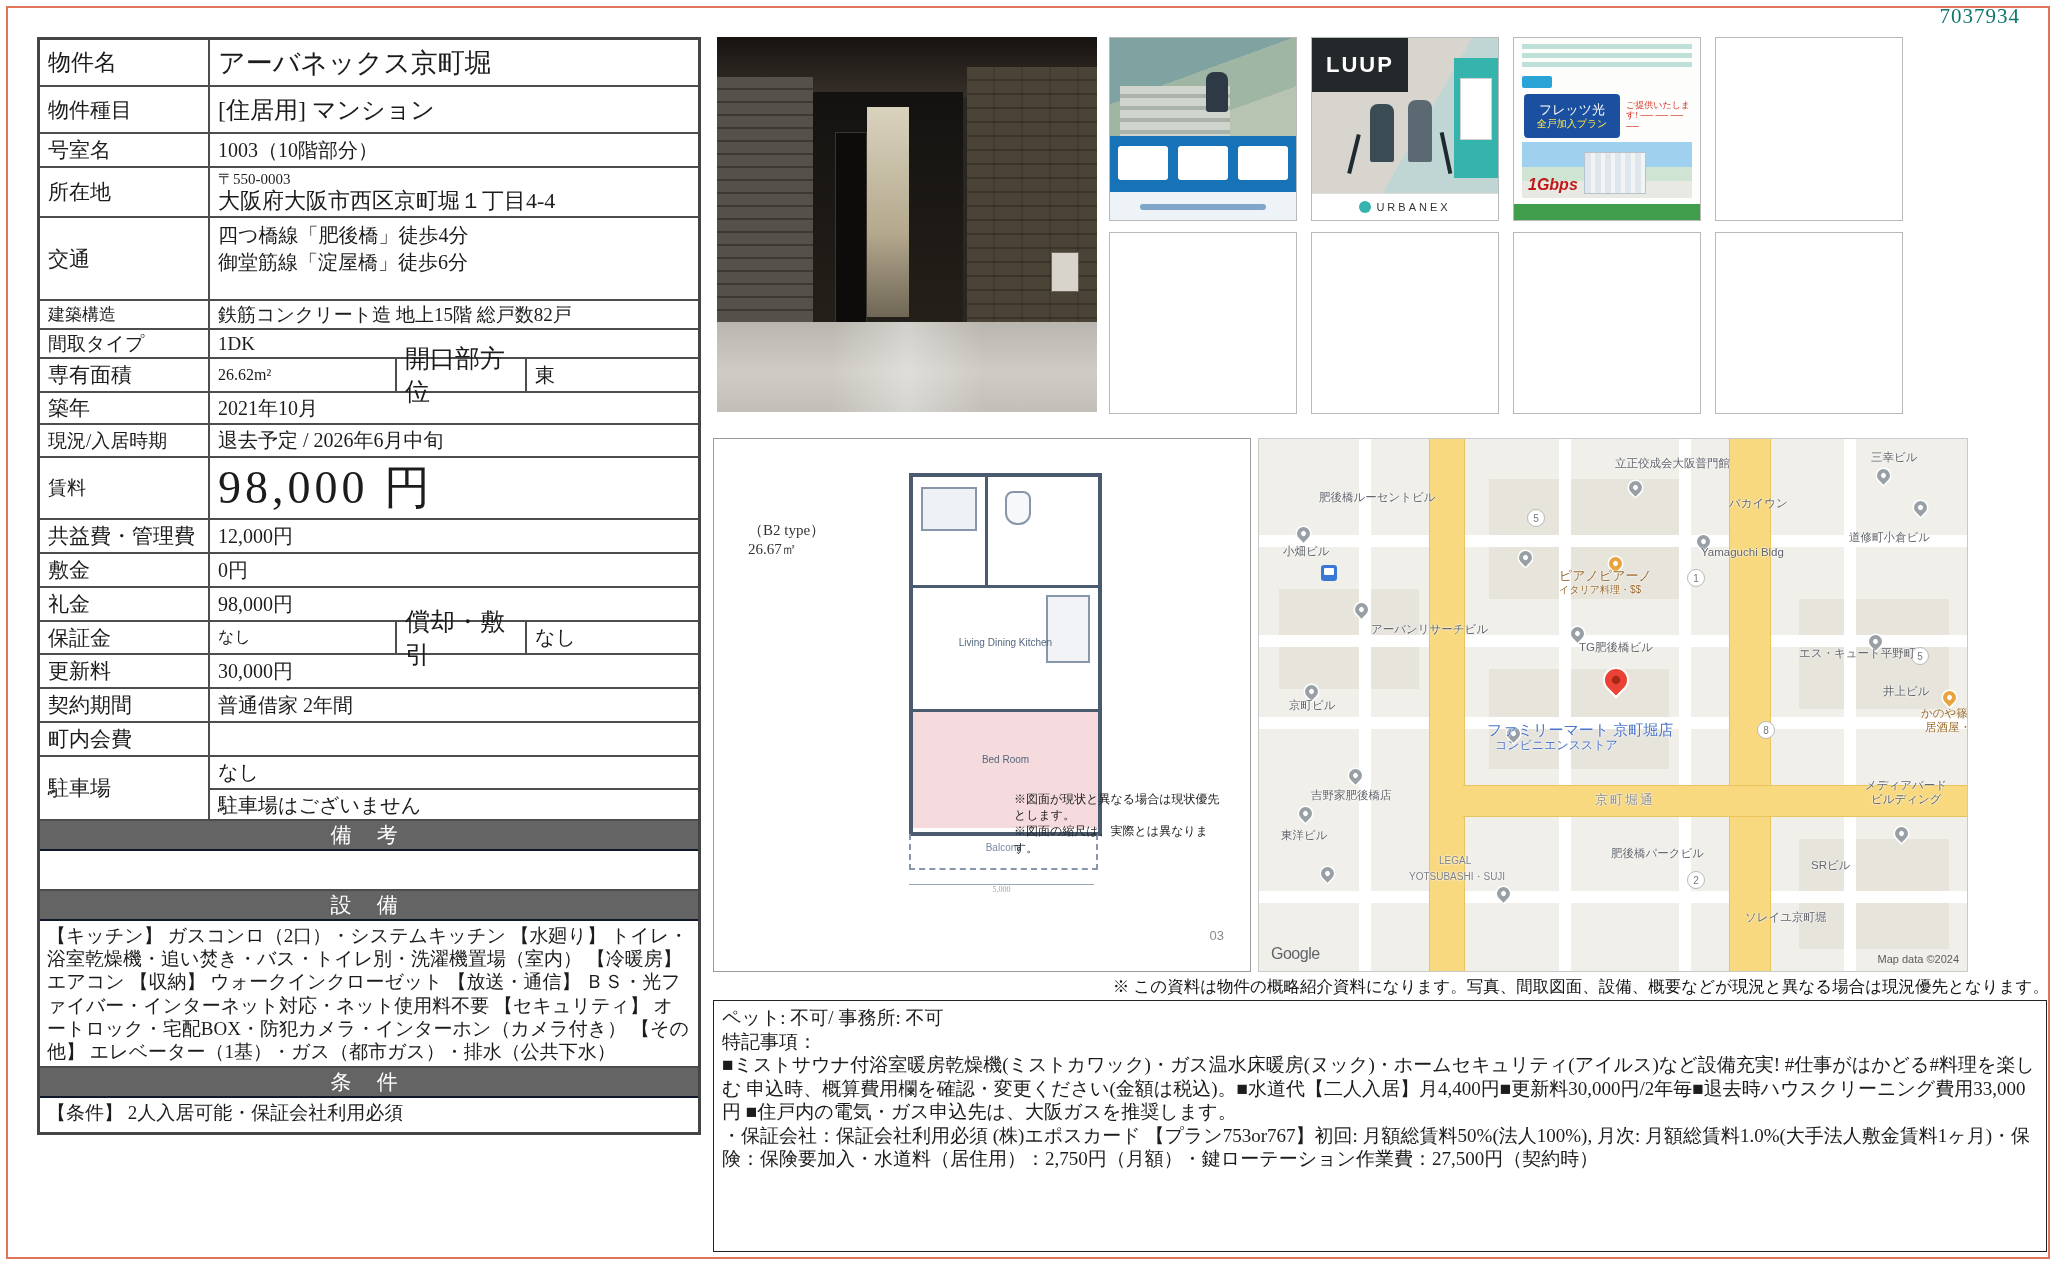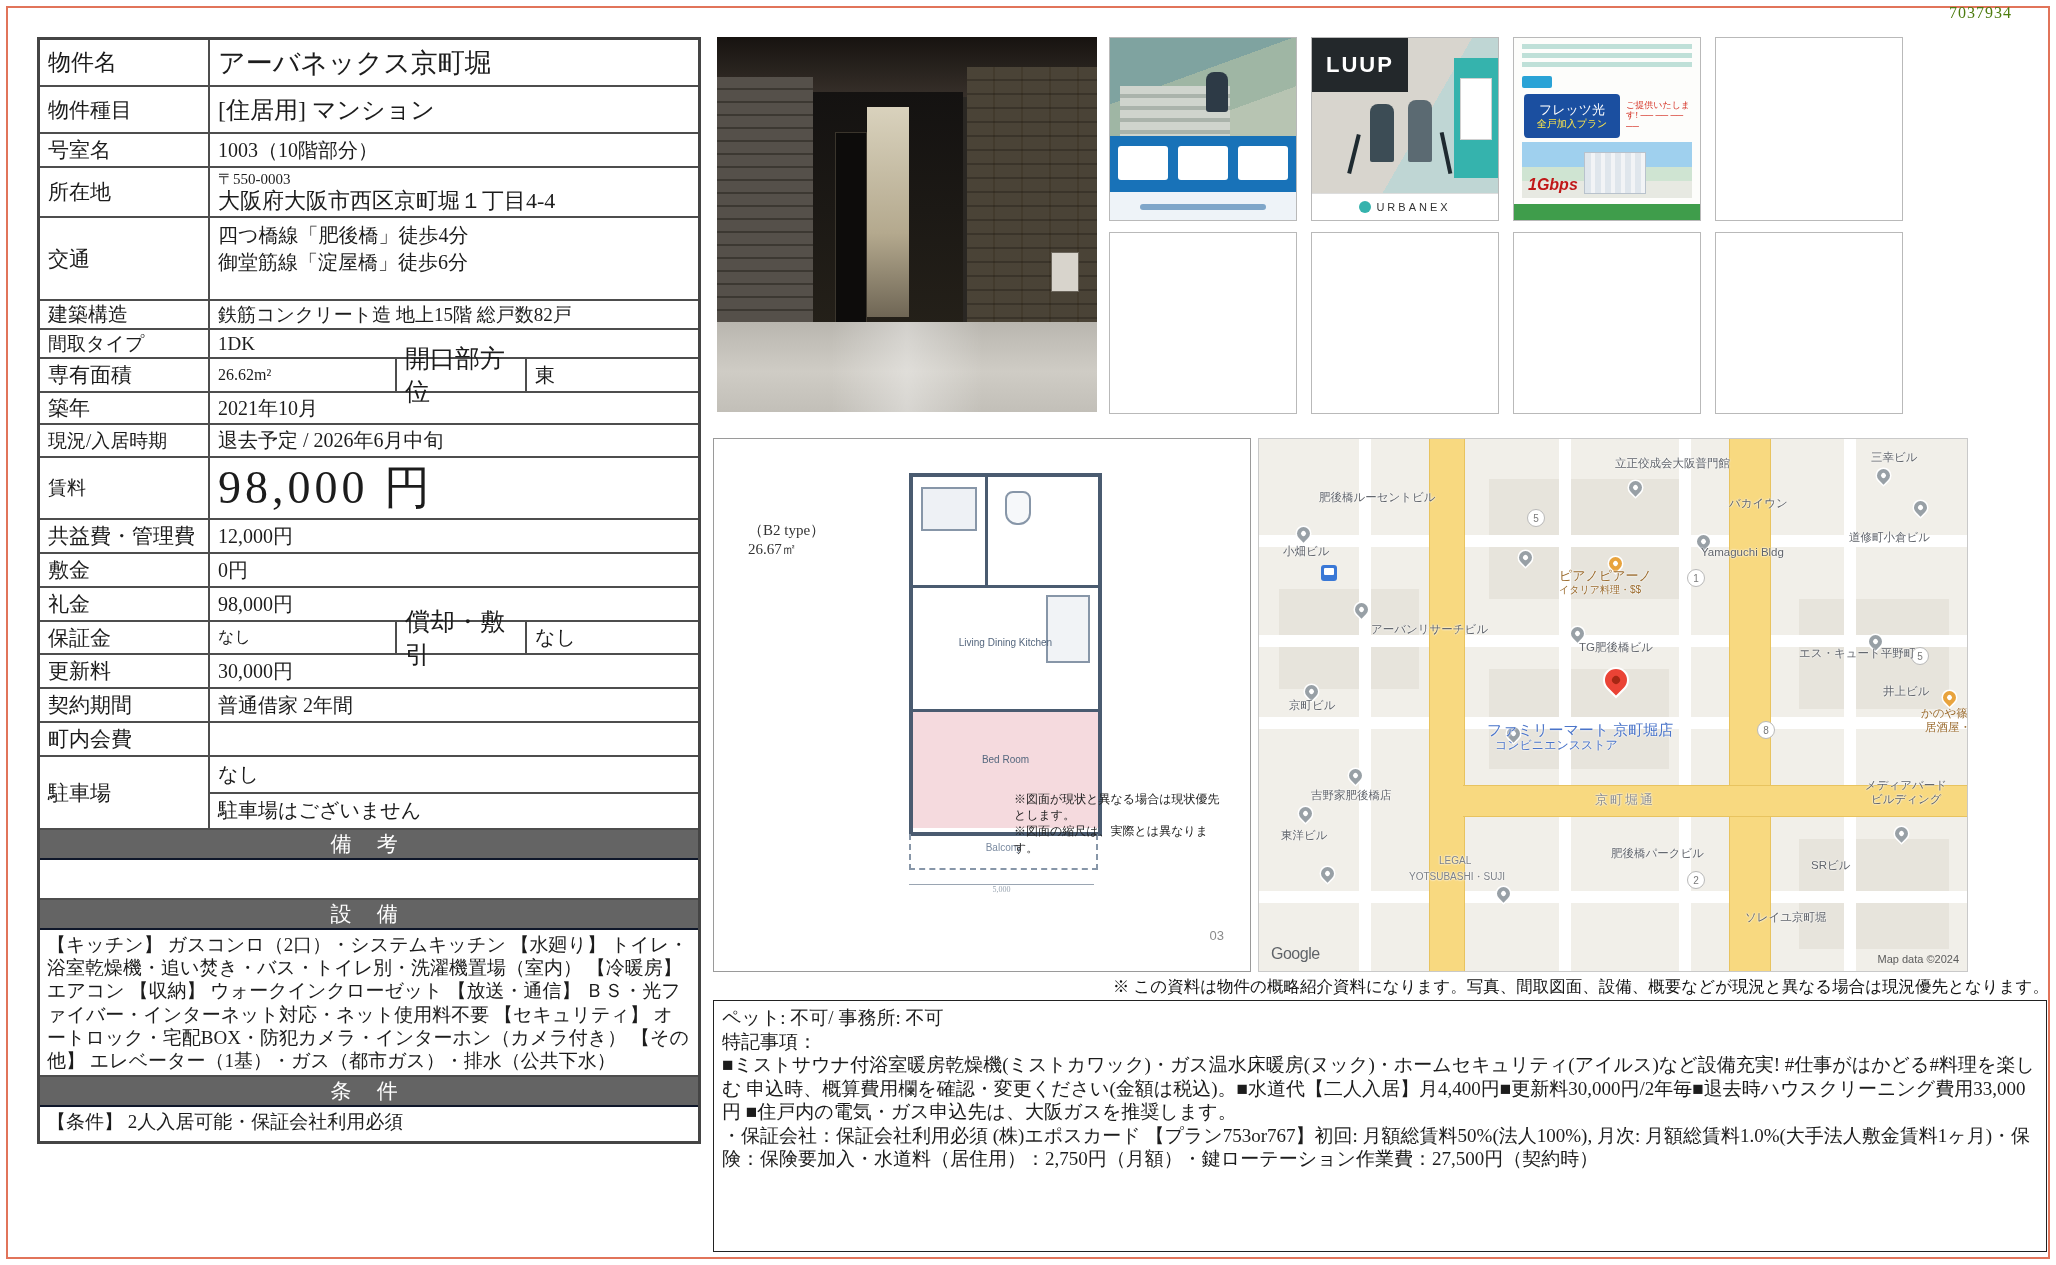--- a/index.html
+++ b/index.html
@@ -1,19 +1,19 @@
 <!DOCTYPE html>
 <html><head>
 <meta charset="utf-8">
 <style>
   html,body{margin:0;padding:0;background:#fff;}
   .page{position:relative;width:2056px;height:1265px;background:#fff;
         font-family:"Liberation Serif","DejaVu Serif",serif;color:#1c1c1c;overflow:hidden;}
   .page-frame{position:absolute;left:6px;top:6px;right:6px;bottom:6px;border:2px solid #e1745a;pointer-events:none;}
-  .doc-id{position:absolute;top:4px;right:44px;font-size:16px;letter-spacing:1px;color:#4d7c0f;}
+  .doc-id{position:absolute;top:4px;right:36px;font-size:21px;letter-spacing:1px;color:#0f766e;}
 
   
   .ptable{position:absolute;left:37px;top:37px;width:658px;border:3px solid #454545;background:#fff;}
   .prow{display:flex;border-bottom:2px solid #4d4d4d;box-sizing:border-box;}
   .prow:last-child{border-bottom:none;}
   .pcell{box-sizing:border-box;padding:2px 8px;display:flex;flex-direction:column;justify-content:center;}
   .plabel{width:170px;border-right:2px solid #4d4d4d;font-size:21px;}
   .pvalue{flex:1;font-size:20px;}
   .plabel-mid{width:132px;border-left:2px solid #4d4d4d;border-right:2px solid #4d4d4d;font-size:25px;}
   .big-name{font-size:27px;}
@@ -167,21 +167,21 @@
       </div>
     </div>
     <div class="prow" style="height:83px">
       <div class="pcell plabel" style="justify-content:center">交通</div>
       <div class="pcell pvalue" style="justify-content:flex-start;padding-top:4px">
         <span>四つ橋線「肥後橋」徒歩4分</span>
         <span>御堂筋線「淀屋橋」徒歩6分</span>
       </div>
     </div>
     <div class="prow" style="height:29px">
-      <div class="pcell plabel" style="font-size:20px">建築構造</div>
+      <div class="pcell plabel" style="font-size:17px">建築構造</div>
       <div class="pcell pvalue" style="font-size:19px">鉄筋コンクリート造 地上15階 総戸数82戸</div>
     </div>
     <div class="prow" style="height:29px">
       <div class="pcell plabel" style="font-size:19px">間取タイプ</div>
       <div class="pcell pvalue" style="font-size:19px">1DK</div>
     </div>
     <div class="prow" style="height:34px">
       <div class="pcell plabel">専有面積</div>
       <div class="pcell" style="width:185px">26.62m²</div>
       <div class="pcell plabel-mid">開口部方位</div>
@@ -222,21 +222,21 @@
       <div class="pcell pvalue">30,000円</div>
     </div>
     <div class="prow" style="height:34px">
       <div class="pcell plabel">契約期間</div>
       <div class="pcell pvalue">普通借家 2年間</div>
     </div>
     <div class="prow" style="height:34px">
       <div class="pcell plabel">町内会費</div>
       <div class="pcell pvalue"></div>
     </div>
-    <div class="prow" style="height:73px">
+    <div class="prow" style="height:64px">
       <div class="pcell plabel" style="justify-content:center">駐車場</div>
       <div class="sub-split">
         <div class="half">なし</div>
         <div class="half">駐車場はございません</div>
       </div>
     </div>
 
     <div class="secbar">備 考</div>
     <div class="secbody" style="height:40px"></div>
     <div class="secbar">設 備</div>

